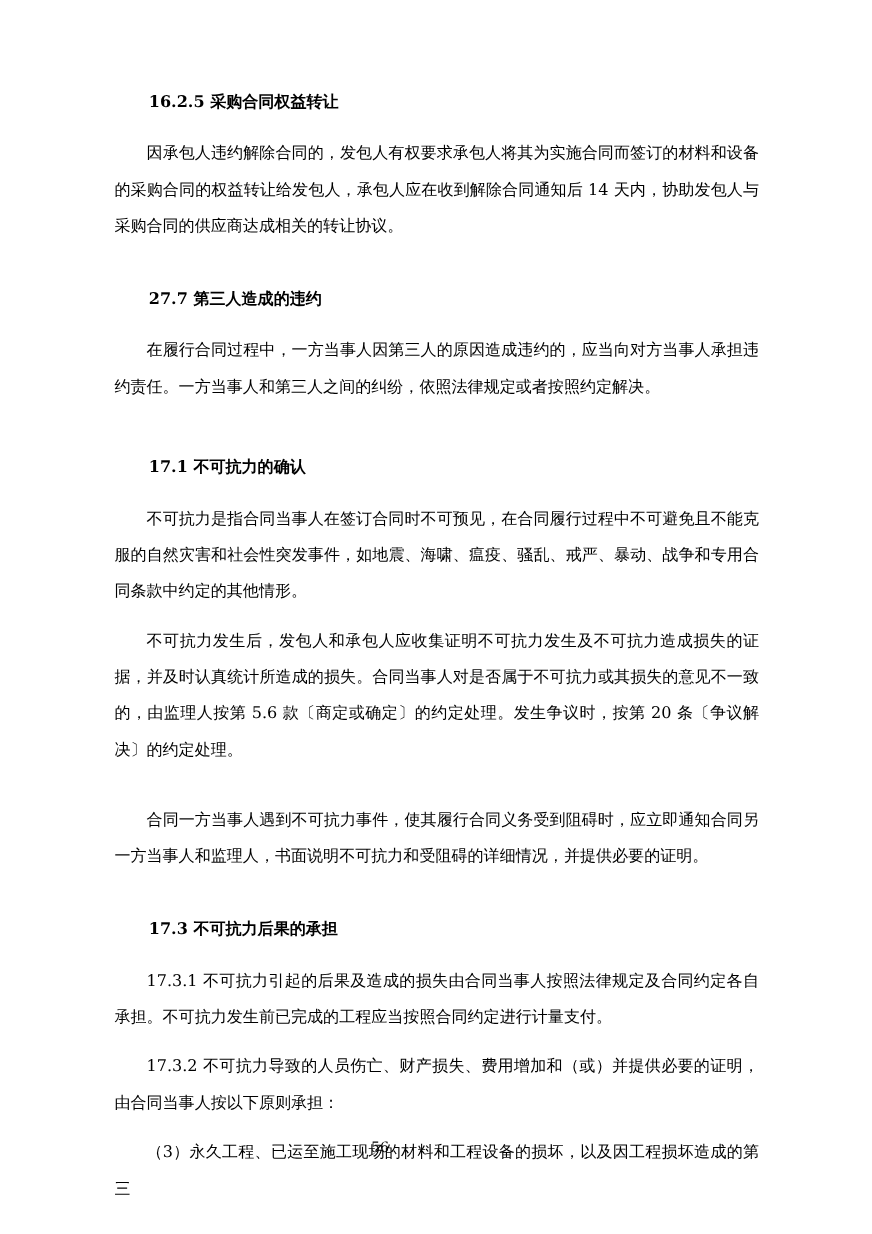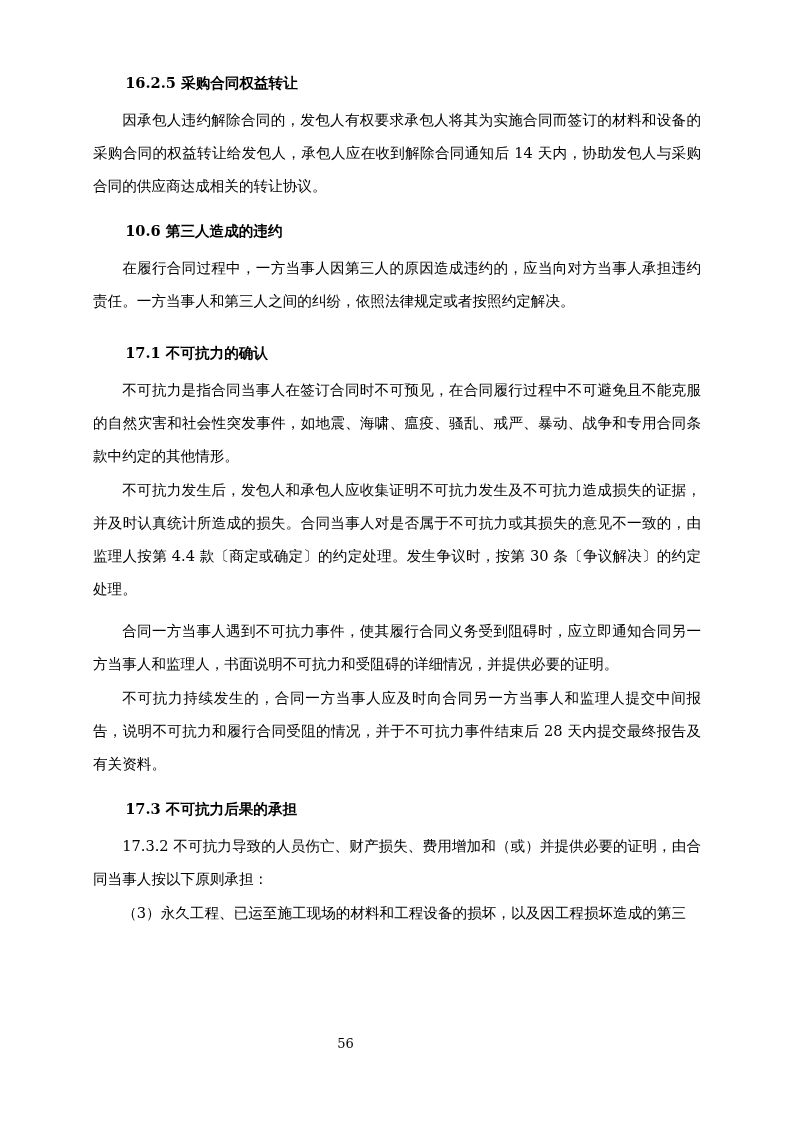--- a/index.html
+++ b/index.html
@@ -18,34 +18,34 @@
     color: #000000;
     overflow: hidden;
   }
   .content {
     position: absolute;
     left: 92px;
     top: 62px;
     width: 610px;
   }
   p {
-    margin: 1px;
+    margin: 12px;
     font-size: 14.6px;
     line-height: 33px;
     text-align: justify;
     text-justify: inter-ideograph;
   }
   .indent {
     text-indent: 2em;
   }
   .heading {
     font-weight: bold;
     font-size: 14.6px;
     line-height: 33px;
-    margin: 4px;
+    margin: 14px;
   }
   .h-sub {
     text-indent: 2em;
   }
   .h-num {
     text-indent: 0em;
     padding-left: 16px;
   }
   .spacer-sm { height: 7px; }
   .pagenum {
@@ -61,35 +61,35 @@
 </head>
 <body>
 
 <div class="page">
   <div class="content">
 
     <p class="heading h-sub">16.2.5 采购合同权益转让</p>
     <p class="indent">因承包人违约解除合同的，发包人有权要求承包人将其为实施合同而签订的材料和设备的采购合同的权益转让给发包人，承包人应在收到解除合同通知后 14 天内，协助发包人与采购合同的供应商达成相关的转让协议。</p>
 
     <div class="spacer-sm"></div>
-    <p class="heading h-sub">10.6 第三人造成的违约</p>
+    <p class="heading h-sub">27.7 第三人造成的违约</p>
     <p class="indent">在履行合同过程中，一方当事人因第三人的原因造成违约的，应当向对方当事人承担违约责任。一方当事人和第三人之间的纠纷，依照法律规定或者按照约定解决。</p>
 
     <div class="spacer-sm"></div>
 
     <div class="spacer-sm"></div>
     <p class="heading h-sub">17.1 不可抗力的确认</p>
     <p class="indent">不可抗力是指合同当事人在签订合同时不可预见，在合同履行过程中不可避免且不能克服的自然灾害和社会性突发事件，如地震、海啸、瘟疫、骚乱、戒严、暴动、战争和专用合同条款中约定的其他情形。</p>
-    <p class="indent">不可抗力发生后，发包人和承包人应收集证明不可抗力发生及不可抗力造成损失的证据，并及时认真统计所造成的损失。合同当事人对是否属于不可抗力或其损失的意见不一致的，由监理人按第 4.4 款〔商定或确定〕的约定处理。发生争议时，按第 30 条〔争议解决〕的约定处理。</p>
+    <p class="indent">不可抗力发生后，发包人和承包人应收集证明不可抗力发生及不可抗力造成损失的证据，并及时认真统计所造成的损失。合同当事人对是否属于不可抗力或其损失的意见不一致的，由监理人按第 5.6 款〔商定或确定〕的约定处理。发生争议时，按第 20 条〔争议解决〕的约定处理。</p>
 
     <div class="spacer-sm"></div>
     <p class="indent">合同一方当事人遇到不可抗力事件，使其履行合同义务受到阻碍时，应立即通知合同另一方当事人和监理人，书面说明不可抗力和受阻碍的详细情况，并提供必要的证明。</p>
-    <p class="indent">不可抗力持续发生的，合同一方当事人应及时向合同另一方当事人和监理人提交中间报告，说明不可抗力和履行合同受阻的情况，并于不可抗力事件结束后 28 天内提交最终报告及有关资料。</p>
 
     <div class="spacer-sm"></div>
     <p class="heading h-sub">17.3 不可抗力后果的承担</p>
+    <p class="indent">17.3.1 不可抗力引起的后果及造成的损失由合同当事人按照法律规定及合同约定各自承担。不可抗力发生前已完成的工程应当按照合同约定进行计量支付。</p>
     <p class="indent">17.3.2 不可抗力导致的人员伤亡、财产损失、费用增加和（或）并提供必要的证明，由合同当事人按以下原则承担：</p>
     <p class="indent">（3）永久工程、已运至施工现场的材料和工程设备的损坏，以及因工程损坏造成的第三</p>
 
   </div>
 
   <div class="pagenum">56</div>
 </div>
 
 </body></html>

